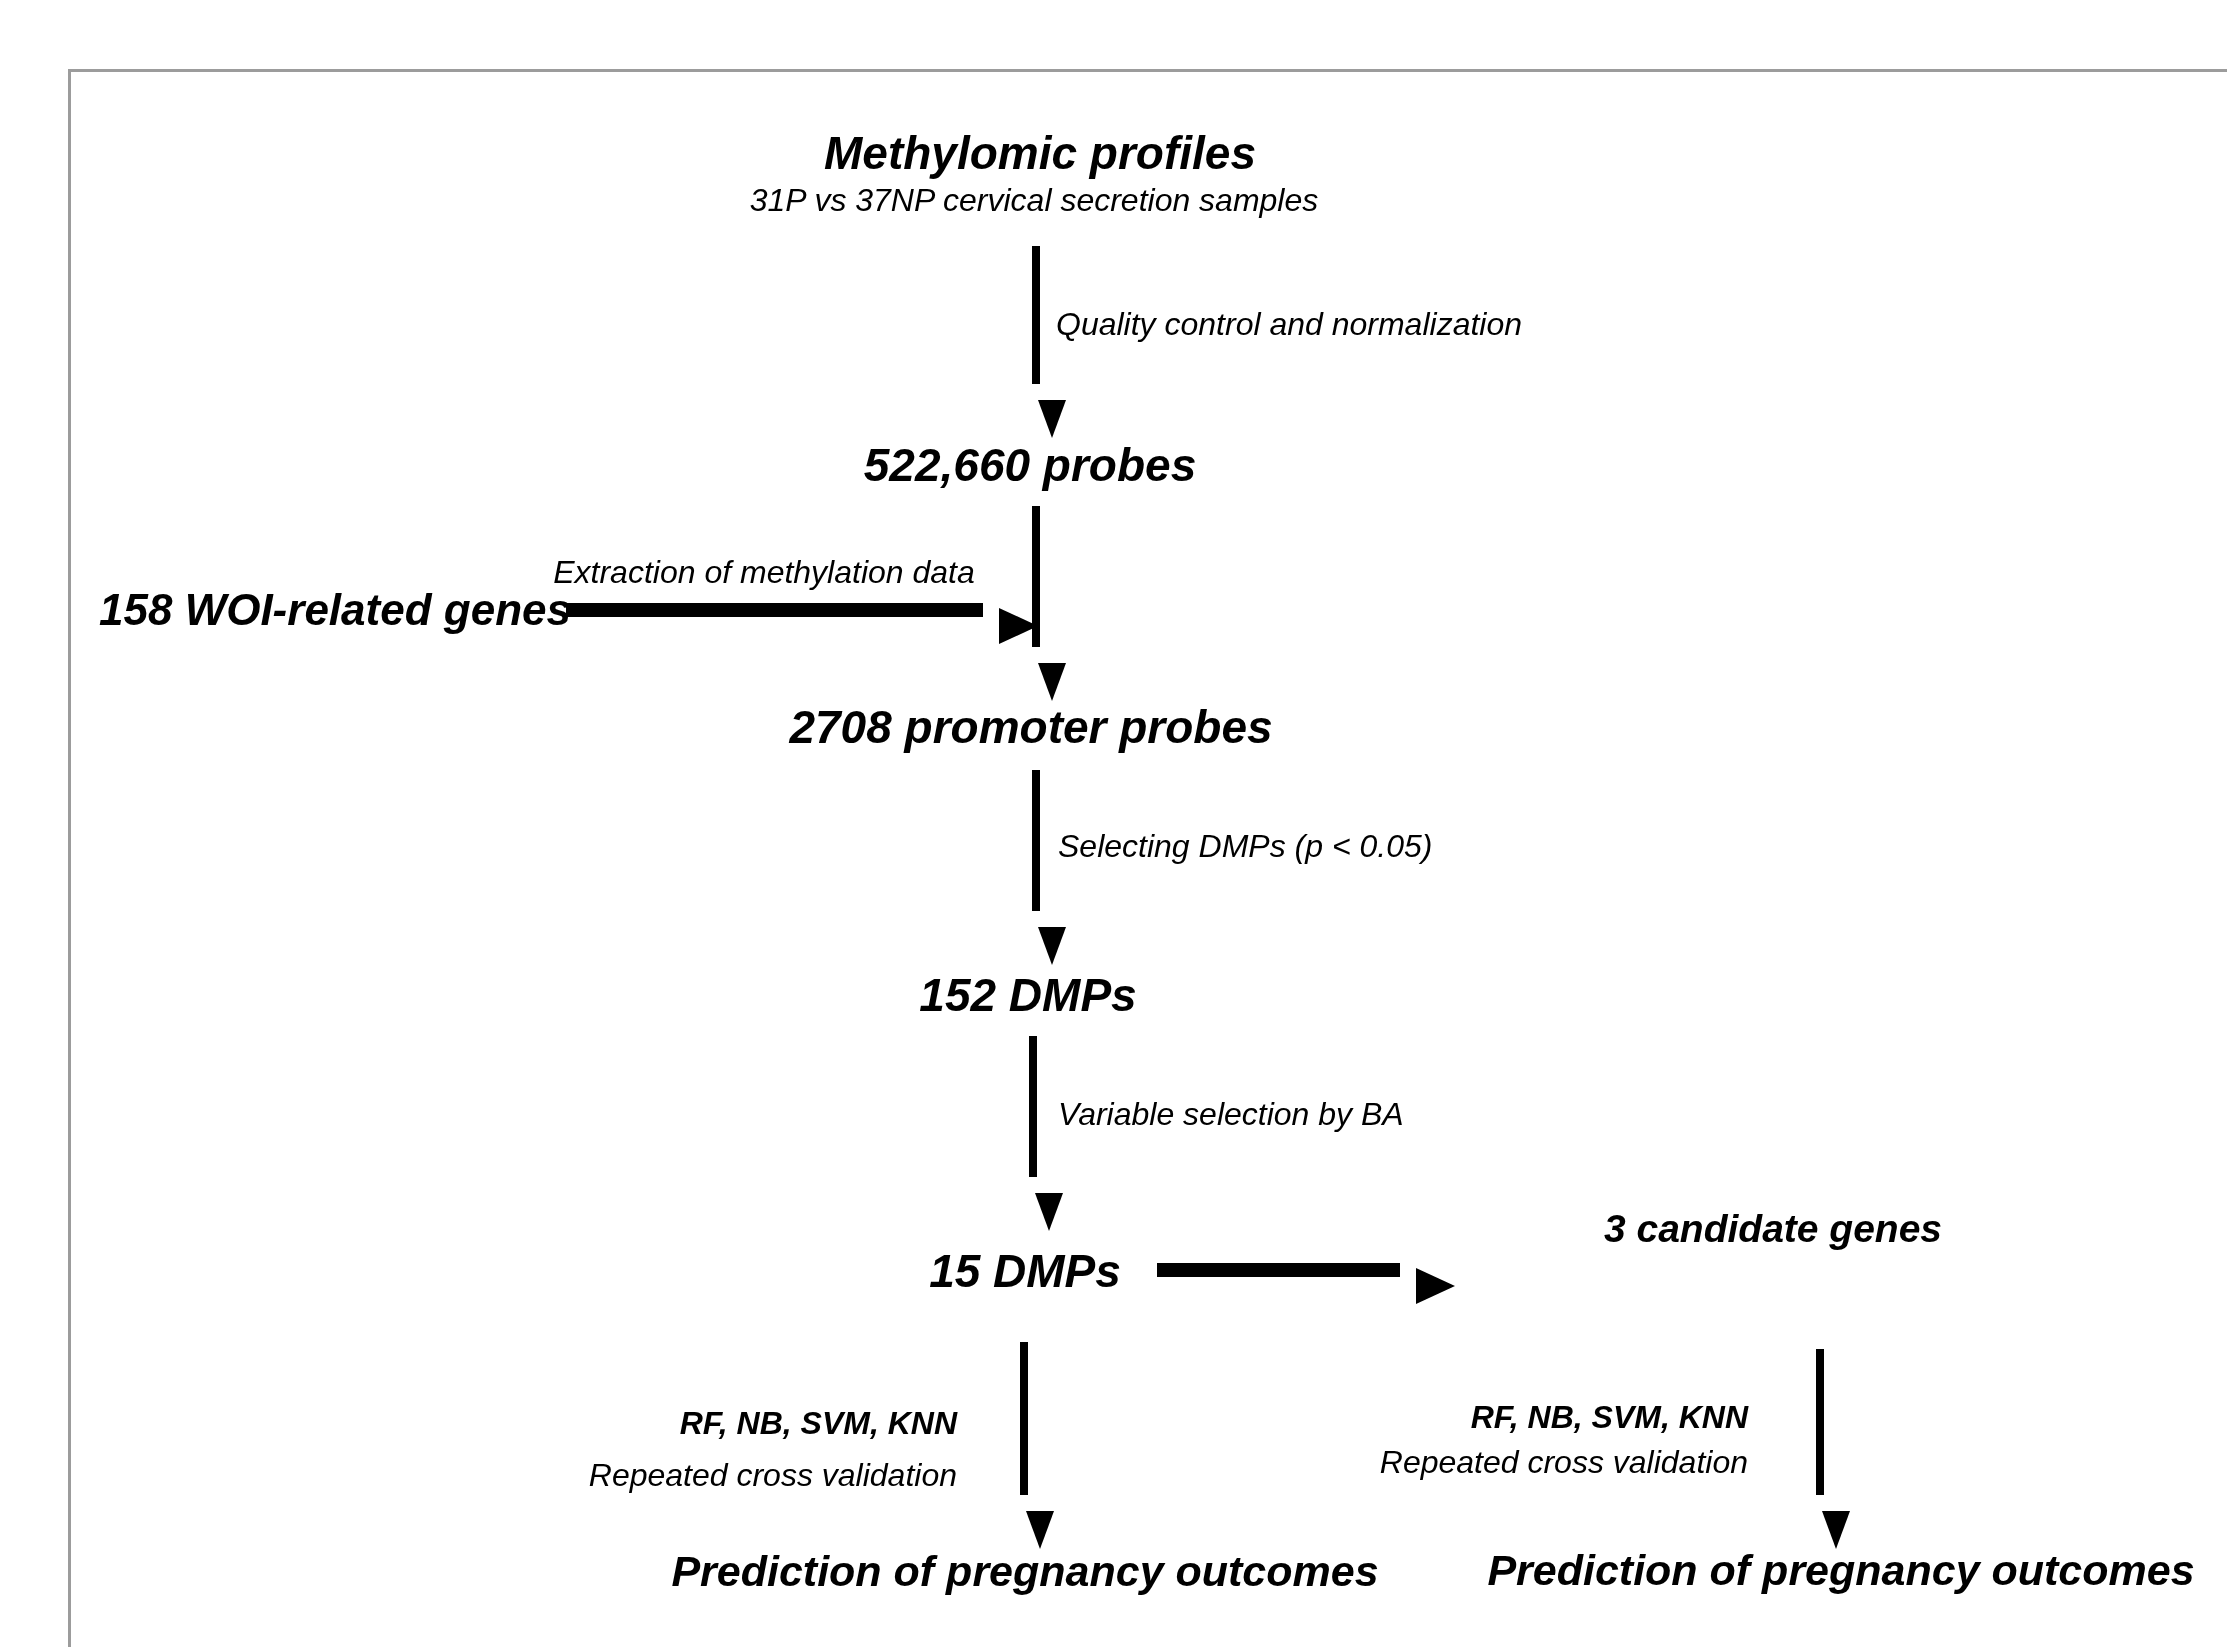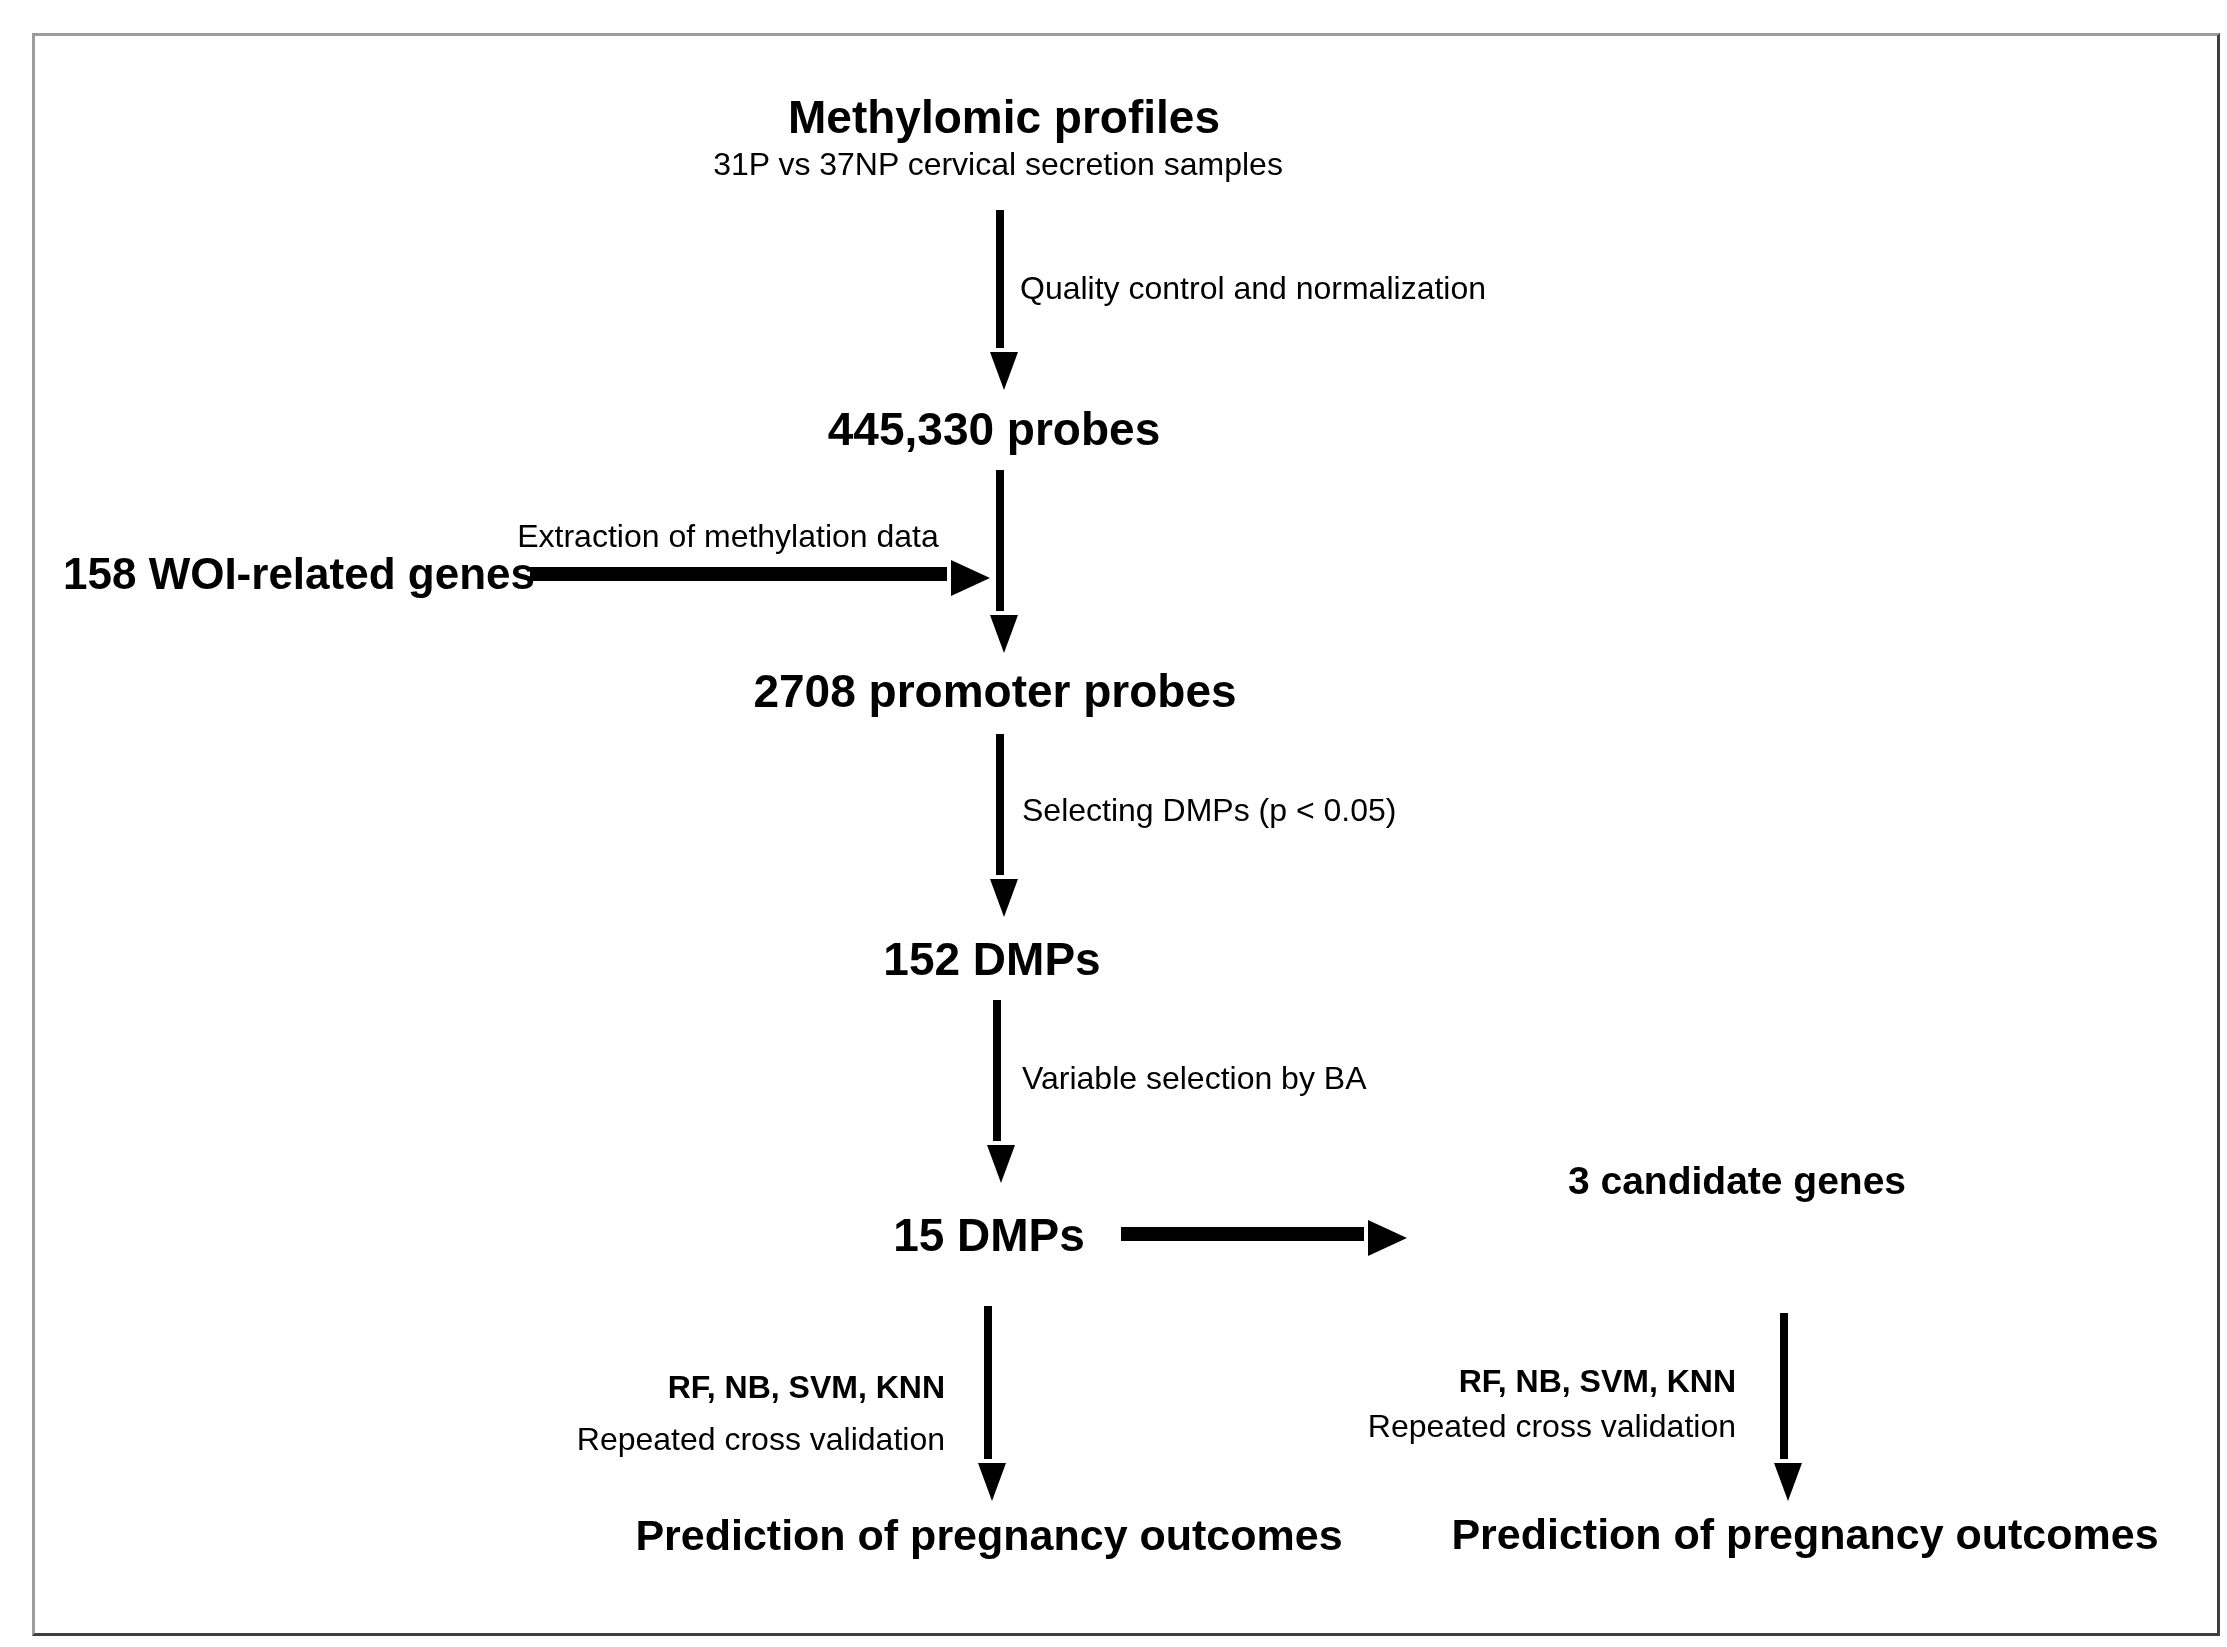--- a/index.html
+++ b/index.html
@@ -2,21 +2,21 @@
 <html style="--arrow: #000000; --text: #000000; --frame-light: #9c9c9c; --frame-dark: #3f3f3f; --background: #ffffff;font-size:9.5px"><head>
 <meta charset="utf-8">
 <style>
   :root{
     --arrow:#000000;
     --text:#000000;
     --frame-light:#9c9c9c;
     --frame-dark:#3f3f3f;
     --background:#ffffff;
   }
-  *{margin:4px;padding:0;box-sizing:border-box;}
+  *{margin:16px;padding:0;box-sizing:border-box;font-style:italic;}
   html,body{background:var(--background);}
   body{
     width:2227px;height:1647px;position:relative;overflow:hidden;
     font-family:"Liberation Sans","DejaVu Sans",sans-serif;
     color:var(--text);
   }
   .frame{
     position:absolute;left:19.7px;top:21.4px;width:2188px;height:1603px;
     border-top:3px solid var(--frame-light);
     border-left:3px solid var(--frame-light);
@@ -61,21 +61,21 @@
 <div class="frame"></div>
 
 <div class="txt t-node center" style="left:992px;top:81px">Methylomic profiles</div>
 <div class="txt t-label center" style="left:986px;top:136px">31P vs 37NP cervical secretion samples</div>
 
 <div class="varrow" style="left:984px;top:198px;height:138px">
   <div class="head"></div>
 </div>
 <div class="txt t-label" style="left:1008px;top:260px">Quality control and normalization</div>
 
-<div class="txt t-node center" style="left:982px;top:393px">445,330 probes</div>
+<div class="txt t-node center" style="left:982px;top:393px">522,660 probes</div>
 
 <div class="varrow" style="left:984px;top:458px;height:141px">
   <div class="head"></div>
 </div>
 
 <div class="txt t-node-md" style="left:51px;top:539px">158 WOI-related genes</div>
 <div class="txt t-label center" style="left:716px;top:508px">Extraction of methylation data</div>
 <div class="harrow" style="left:518px;top:555px;width:417px">
   <div class="head"></div>
 </div>

